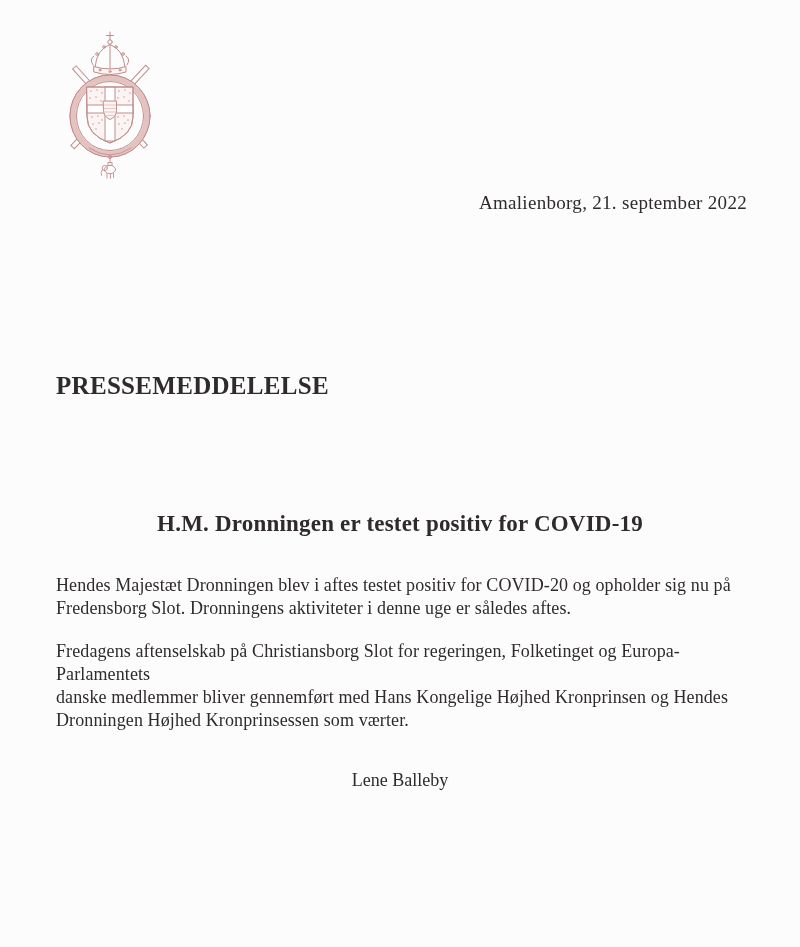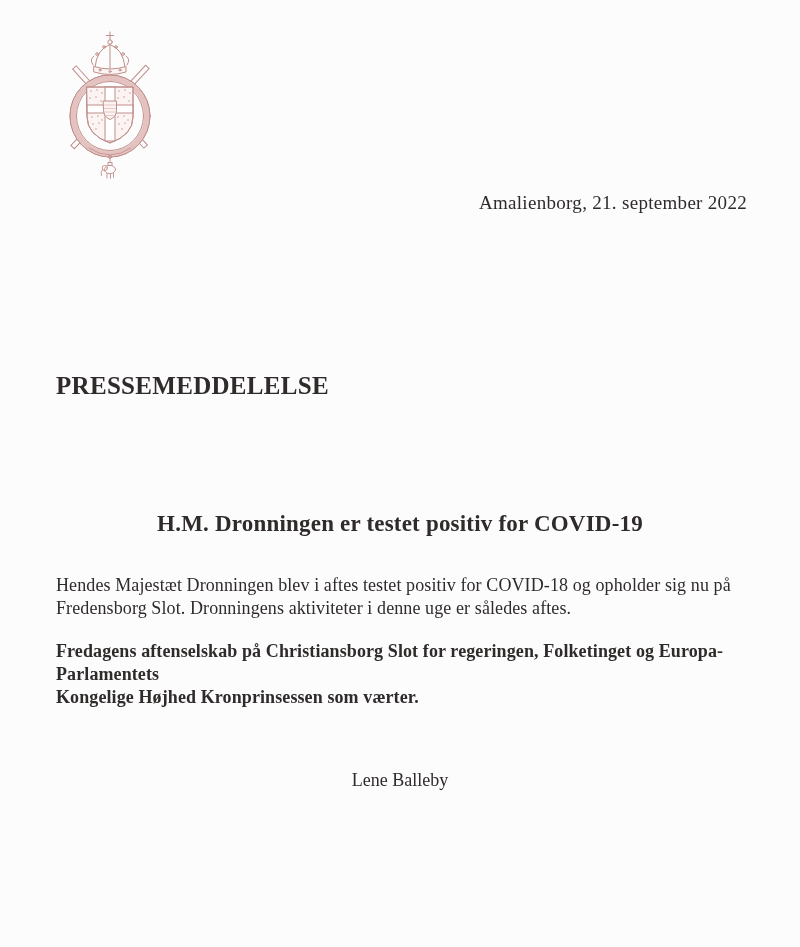--- a/index.html
+++ b/index.html
@@ -34,21 +34,21 @@
   }
   .headline{
     position:absolute;top:511px;left:0;right:0;
     text-align:center;font-size:23px;font-weight:bold;letter-spacing:0.2px;
   }
   .para{
     position:absolute;left:56px;right:58px;
     font-size:18px;line-height:23px;letter-spacing:0.1px;
   }
   .para-1{top:574px;}
-  .para-2{top:640px;font-weight:bold;}
+  .para-2{top:640px;}
   .signature{
     position:absolute;top:769px;left:0;right:0;
     text-align:center;font-size:18px;line-height:23px;
   }
 </style>
 </head>
 <body>
 
 <div class="page">
 
@@ -132,26 +132,27 @@
     </svg>
   </div>
 
   <div class="dateline">Amalienborg, 21. september 2022</div>
 
   <div class="press-label">PRESSEMEDDELELSE</div>
 
   <h1 class="headline">H.M. Dronningen er testet positiv for COVID-19</h1>
 
   <div class="para para-1">
-    <div>Hendes Majestæt Dronningen blev i aftes testet positiv for COVID-18 og opholder sig nu på</div>
+    <div>Hendes Majestæt Dronningen blev i aftes testet positiv for COVID-20 og opholder sig nu på</div>
     <div>Fredensborg Slot. Dronningens aktiviteter i denne uge er således aftes.</div>
   </div>
 
   <div class="para para-2">
     <div>Fredagens aftenselskab på Christiansborg Slot for regeringen, Folketinget og Europa-Parlamentets</div>
-    <div>Kongelige Højhed Kronprinsessen som værter.</div>
+    <div>danske medlemmer bliver gennemført med Hans Kongelige Højhed Kronprinsen og Hendes</div>
+    <div>Dronningen Højhed Kronprinsessen som værter.</div>
   </div>
 
   <div class="signature">
     <div>Lene Balleby</div>
   </div>
 
 </div>
 
 </body></html>

